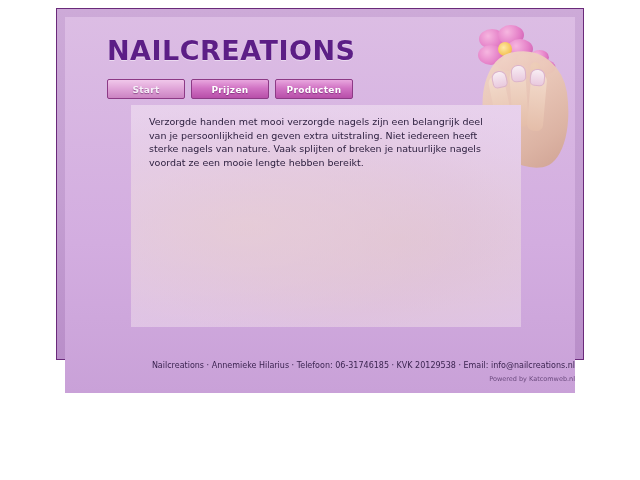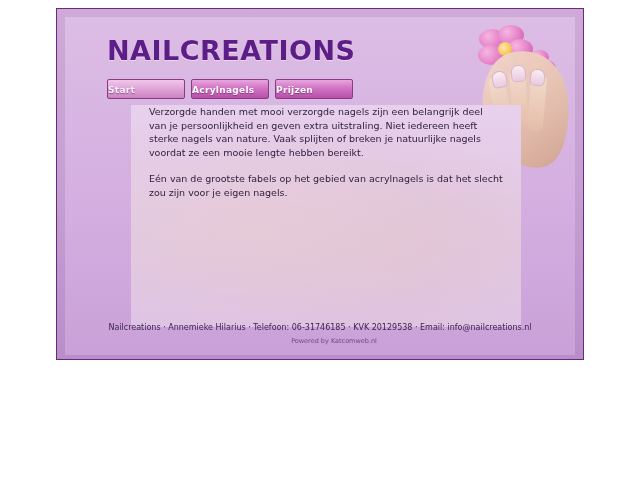--- a/index.html
+++ b/index.html
@@ -31,21 +31,21 @@
     border: 1px solid #6a2a7a;
     box-sizing: border-box;
   }
 
   
   .site-inner {
     position: absolute;
     left: 8px;
     top: 8px;
     width: 510px;
-    height: 338px;
+    height: 376px;
     background: #d7b6e0;
     background: linear-gradient(180deg, #dcbde4 0%, #d3ade0 60%, #c9a1d8 100%);
     box-sizing: border-box;
   }
 
   
   .site-title {
     position: absolute;
     left: 42px;
     top: 18px;
@@ -120,20 +120,21 @@
     position: absolute;
     left: 42px;
     top: 62px;
     display: flex;
     gap: 6px;
   }
   .nav-item {
     width: 78px;
     height: 20px;
     line-height: 20px;
+    text-align: center;
     font-size: 9px;
     font-weight: bold;
     color: #ffffff;
     letter-spacing: 0.3px;
     background: linear-gradient(180deg, #e8a6de 0%, #d173c4 45%, #b84fa9 100%);
     border: 1px solid #8d3a86;
     border-radius: 2px;
     cursor: pointer;
     box-sizing: border-box;
     text-shadow: 0 1px 1px rgba(90,20,90,0.55);
@@ -149,38 +150,38 @@
     left: 66px;
     top: 88px;
     width: 390px;
     height: 222px;
     background:
       linear-gradient(180deg, rgba(232,210,238,0.62) 0%, rgba(226,200,234,0.55) 100%),
       radial-gradient(ellipse at 30% 55%, #e6c9bb 0%, rgba(216,178,200,0.2) 58%, rgba(216,178,200,0) 70%),
       radial-gradient(ellipse at 68% 60%, #ddbdb0 0%, rgba(216,178,200,0.18) 55%, rgba(216,178,200,0) 70%),
       linear-gradient(180deg, #e7cfe8 0%, #ddc0e1 100%);
     box-sizing: border-box;
-    padding: 0 18px;
+    padding: 10px 18px;
     overflow: hidden;
   }
   .content p {
     margin: 0 0 13px 0;
     font-size: 9.5px;
     line-height: 13.5px;
     color: #2e2140;
     font-family: "DejaVu Sans", sans-serif;
   }
 
   
   .footer {
     position: absolute;
     left: 0;
     right: 0;
     bottom: 8px;
-    text-align: center;
+    text-align: right;
     font-size: 8px;
     color: #3b2450;
     line-height: 12px;
   }
   .footer .credit {
     font-size: 6.5px;
     color: #6b4a7e;
     margin-top: 1px;
     padding-left: 28px;
   }
@@ -220,27 +221,26 @@
         <div class="finger" style="left:18px; top:52px; transform:rotate(-12deg);"></div>
         <div class="finger" style="left:36px; top:46px; transform:rotate(-4deg);"></div>
         <div class="finger" style="left:54px; top:50px; transform:rotate(5deg);"></div>
         <div class="nail" style="left:17px; top:48px; transform:rotate(-12deg);"></div>
         <div class="nail" style="left:36px; top:42px; transform:rotate(-4deg);"></div>
         <div class="nail" style="left:55px; top:46px; transform:rotate(5deg);"></div>
       </div>
 
       <div class="nav">
         <div class="nav-item active">Start</div>
-        <div class="nav-item">Acrylnagels</div>
         <div class="nav-item">Prijzen</div>
+        <div class="nav-item">Producten</div>
       </div>
 
       <div class="content">
         <p>Verzorgde handen met mooi verzorgde nagels zijn een belangrijk deel van je persoonlijkheid en geven extra uitstraling. Niet iedereen heeft sterke nagels van nature. Vaak splijten of breken je natuurlijke nagels voordat ze een mooie lengte hebben bereikt.</p>
-        <p>Eén van de grootste fabels op het gebied van acrylnagels is dat het slecht zou zijn voor je eigen nagels.</p>
       </div>
 
       <div class="footer">
         <div>Nailcreations · Annemieke Hilarius · Telefoon: 06-31746185 · KVK 20129538 · Email: info@nailcreations.nl</div>
         <div class="credit">
           <span>Powered by </span><a href="#">Katcomweb.nl</a>
         </div>
       </div>
 
     </div>

